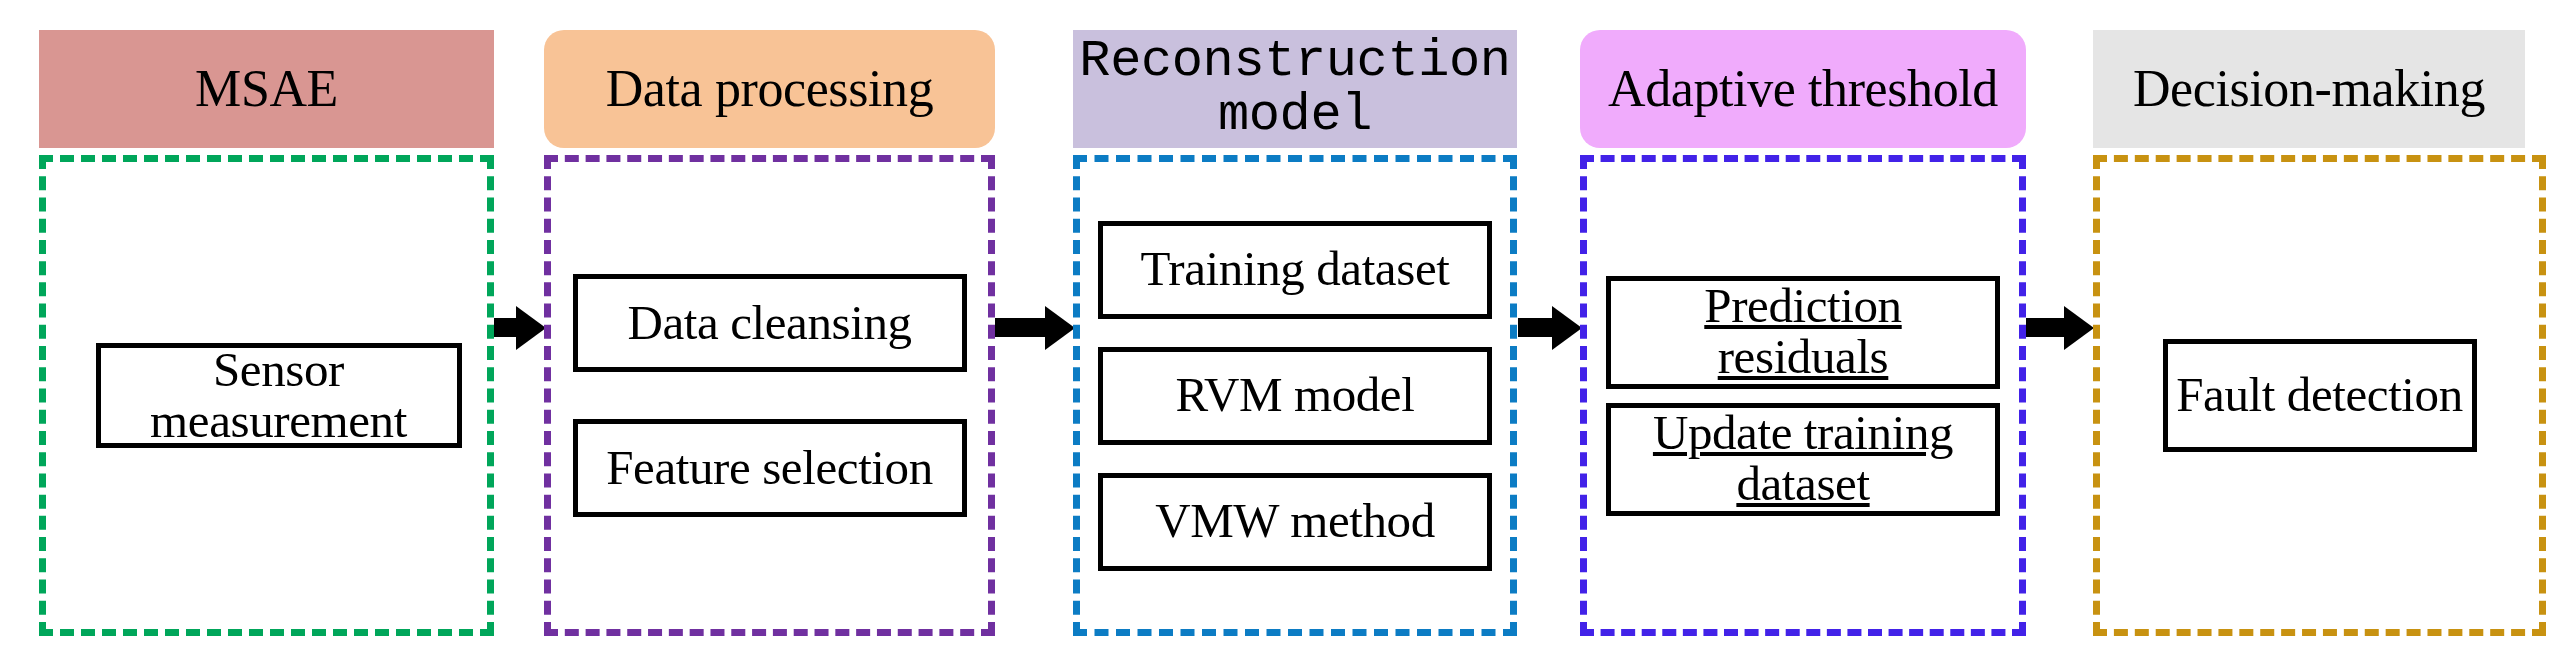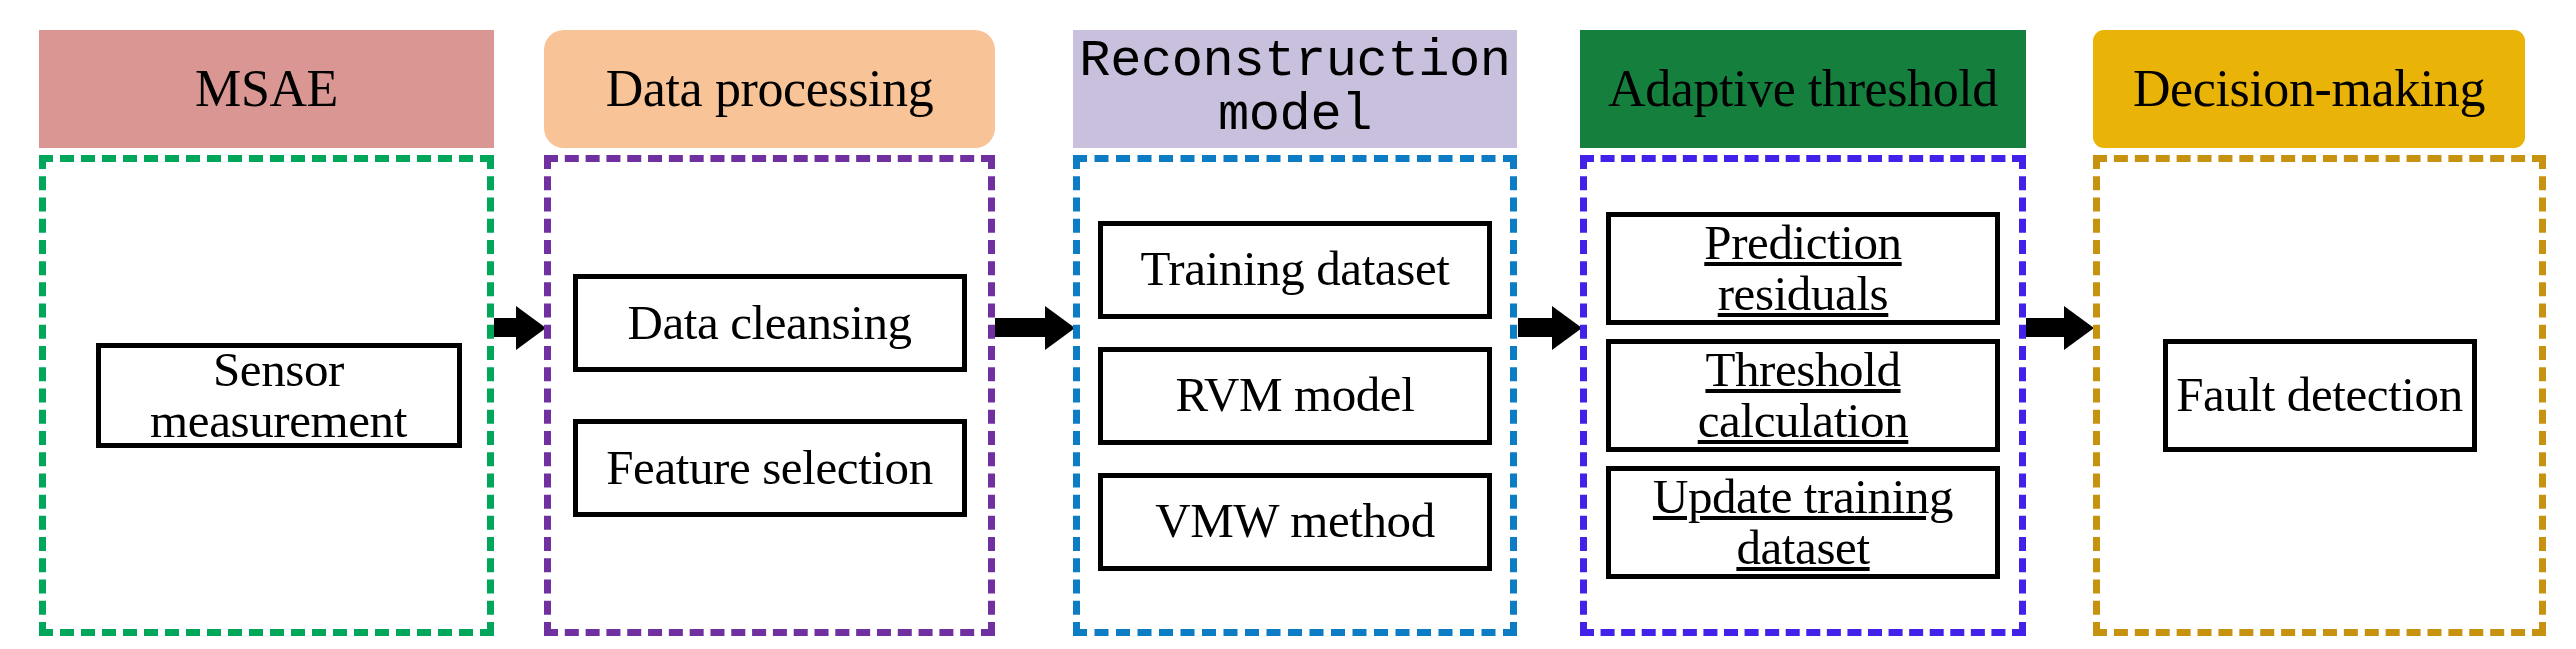--- a/index.html
+++ b/index.html
@@ -101,25 +101,25 @@
 
   #col-2 { left: 544px;  width: 451px; }
   #col-2 .col-header { width: 451px; background: #f8c396; border-radius: 20px; }
   #col-2 .col-body   { left: 0px; width: 451px; border-color: #7030a0; }
 
   #col-3 { left: 1073px; width: 444px; }
   #col-3 .col-header { width: 444px; background: #c9c0dd; font-family: Liberation Mono, monospace; }
   #col-3 .col-body   { left: 0px; width: 444px; border-color: #0c7cc4; }
 
   #col-4 { left: 1580px; width: 446px; }
-  #col-4 .col-header { width: 446px; background: #15803d; }
+  #col-4 .col-header { width: 446px; background: #f0abfc; border-radius: 20px; }
   #col-4 .col-body   { left: 0px; width: 446px; border-color: #4222e8; }
 
   #col-5 { left: 2093px; width: 453px; }
-  #col-5 .col-header { width: 432px; background: #eab308; border-radius: 11px; }
+  #col-5 .col-header { width: 432px; background: #e5e5e5; }
   #col-5 .col-body   { left: 0px; width: 453px; border-color: #c89211; }
 
   
   #col-1 .node { width: 366px; height: 105px; margin-left: 24px; }
   #col-2 .node { width: 394px; height: 98px; margin: 23.5px 0; }
   #col-3 .node { width: 394px; height: 98px; margin: 14px 8px; }
   #col-4 .node { width: 394px; height: 113px; margin: 7px 0; text-decoration: underline; }
   #col-5 .node { width: 314px; height: 113px; margin: 22.6px 0; }
 
   
@@ -169,21 +169,20 @@
 
   <div class="arrow" id="arrow-3">
     <div class="shaft"></div>
     <div class="head"></div>
   </div>
 
   <div class="column" id="col-4">
     <div class="col-header">Adaptive threshold</div>
     <div class="col-body">
       <div class="node">Prediction residuals</div>
-      <div class="node">Threshold calculation</div>
       <div class="node">Update training dataset</div>
     </div>
   </div>
 
   <div class="arrow" id="arrow-4">
     <div class="shaft"></div>
     <div class="head"></div>
   </div>
 
   <div class="column" id="col-5">

